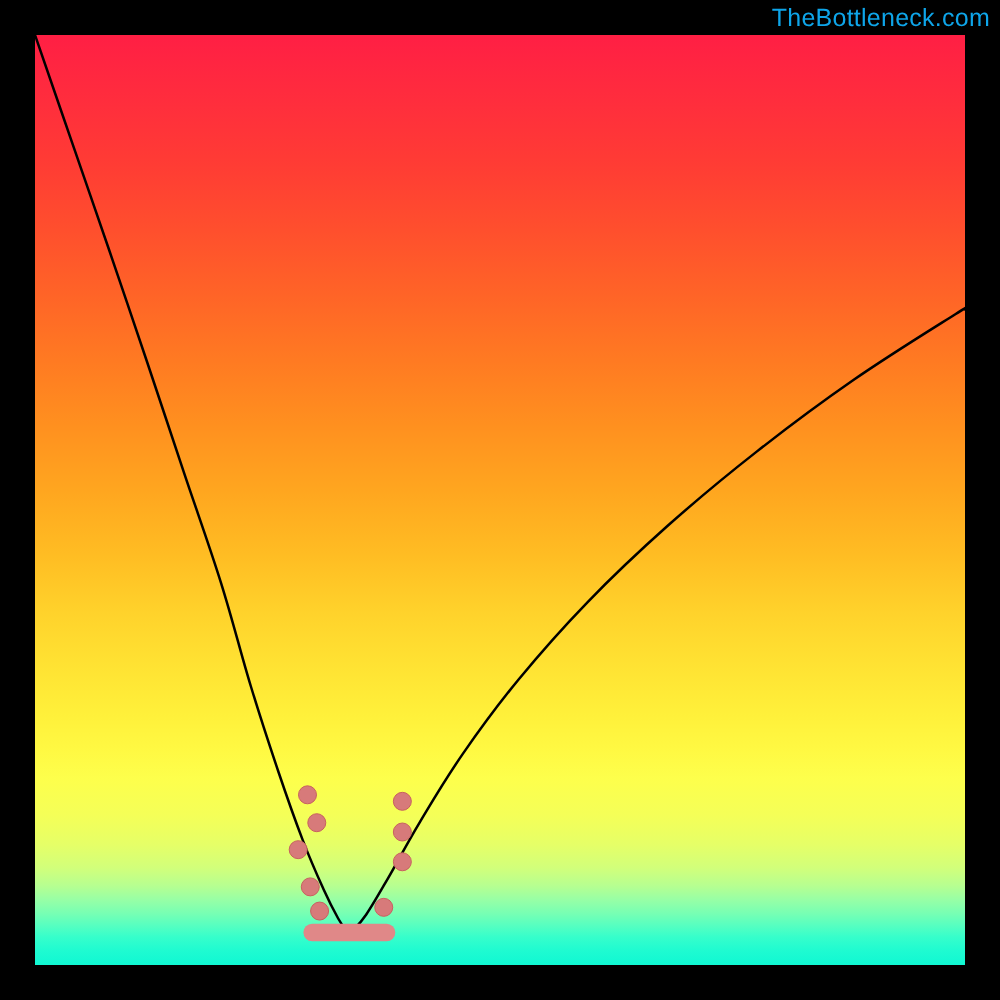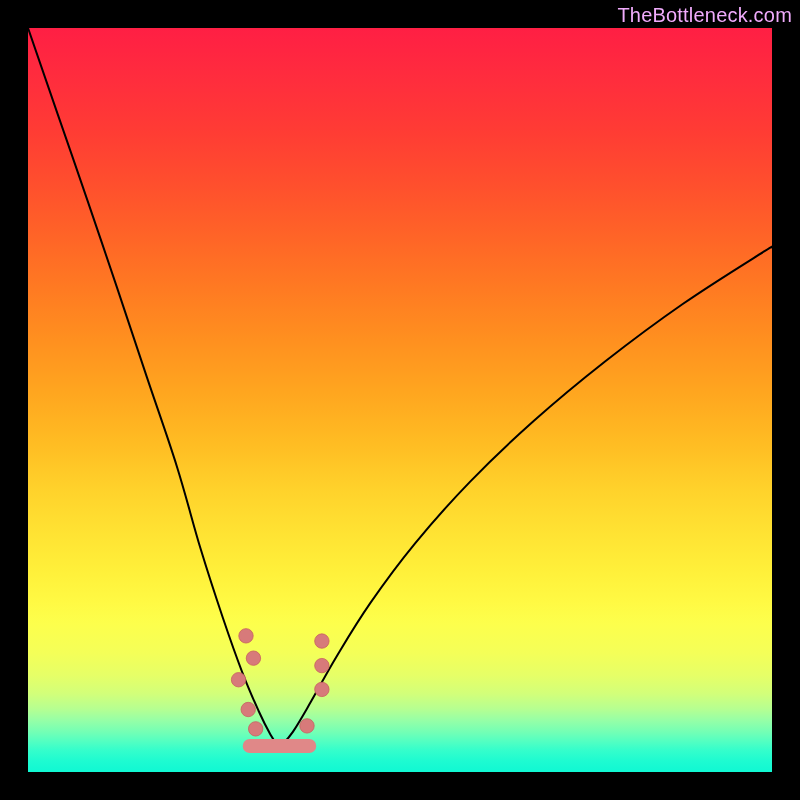--- a/index.html
+++ b/index.html
@@ -1,18 +1,18 @@
 <!DOCTYPE html>
 <html><head>
 <meta charset="utf-8">
 <style>
 html,body{margin:0;padding:0;width:800px;height:800px;background:#000;overflow:hidden}
 .frame{position:absolute;top:0;left:0;width:800px;height:800px;background:#000}
 .plot{position:absolute;top:28px;left:28px;width:744px;height:744px}
-.wm{position:absolute;top:4px;right:8px;font:20px Arial,Helvetica,sans-serif;color:#f0abfc;letter-spacing:.2px}
+.wm{position:absolute;top:4px;right:8px;font:20px Arial,Helvetica,sans-serif;color:#0ea5e9;letter-spacing:.2px}
 .curve{position:absolute;top:0;left:0}
 </style>
 </head>
 <body>
 
 <div class="frame"></div>
 <div class="plot" id="plot">
   <svg id="bg" class="curve" width="744" height="744">
       <defs>
         <linearGradient id="g" x1="0" y1="0" x2="0" y2="1">

